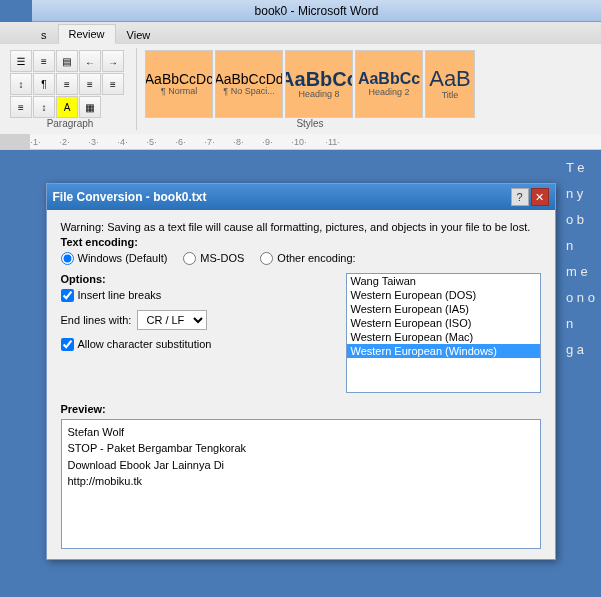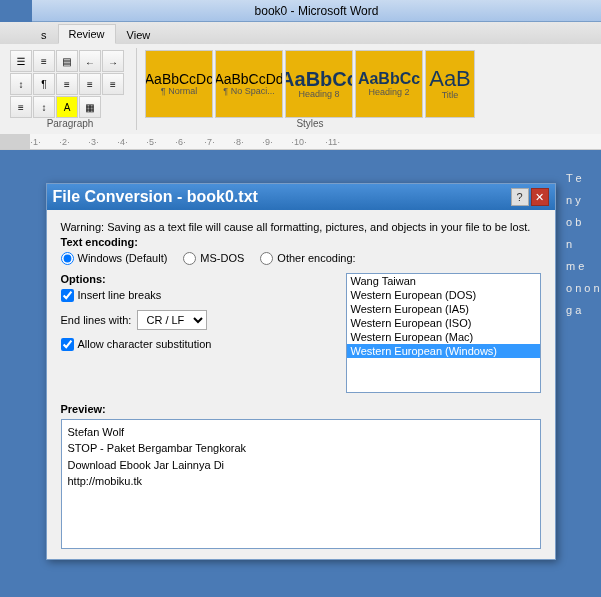--- a/index.html
+++ b/index.html
@@ -82,21 +82,21 @@
     }
 
     .style-box {
       display: inline-flex;
       flex-direction: column;
       align-items: center;
       justify-content: center;
       width: 68px;
       height: 68px;
       border: 1px solid #ccc;
-      background: #eab308;
+      background: #fdba74;
       cursor: pointer;
       font-size: 11px;
       overflow: hidden;
     }
 
     .style-box .preview-text {
       font-size: 18px;
       line-height: 1;
     }
 
@@ -161,21 +161,21 @@
       background: linear-gradient(to bottom, #4a90d9, #2a70b9);
       height: 26px;
       display: flex;
       align-items: center;
       justify-content: space-between;
       padding: 0 6px;
       color: white;
     }
 
     .dialog-title-text {
-      font-size: 16px;
+      font-size: 12px;
       font-weight: bold;
     }
 
     .dialog-title-controls {
       display: flex;
       gap: 2px;
       align-items: center;
     }
 
     .dialog-btn-help {
@@ -458,21 +458,21 @@
     <span style="margin-right:18px;">·7·</span>
     <span style="margin-right:18px;">·8·</span>
     <span style="margin-right:18px;">·9·</span>
     <span style="margin-right:18px;">·10·</span>
     <span style="margin-right:12px;">·11·</span>
   </div>
 </div>
 
 <div class="doc-area">
 
-  <div style="position:absolute;right:0;top:12px;width:35px;color:#e8e8e8;font-size:11px;line-height:2;padding-top:5px;">
+  <div style="position:absolute;right:0;top:0;width:35px;color:#e8e8e8;font-size:13px;line-height:2;padding-top:5px;">
     <div>T e</div>
     <div>n y</div>
     <div>o b</div>
     <div>n</div>
     <div>m e</div>
     <div>o n o n</div>
     <div>g a</div>
   </div>
 
   <div class="dialog-overlay">

